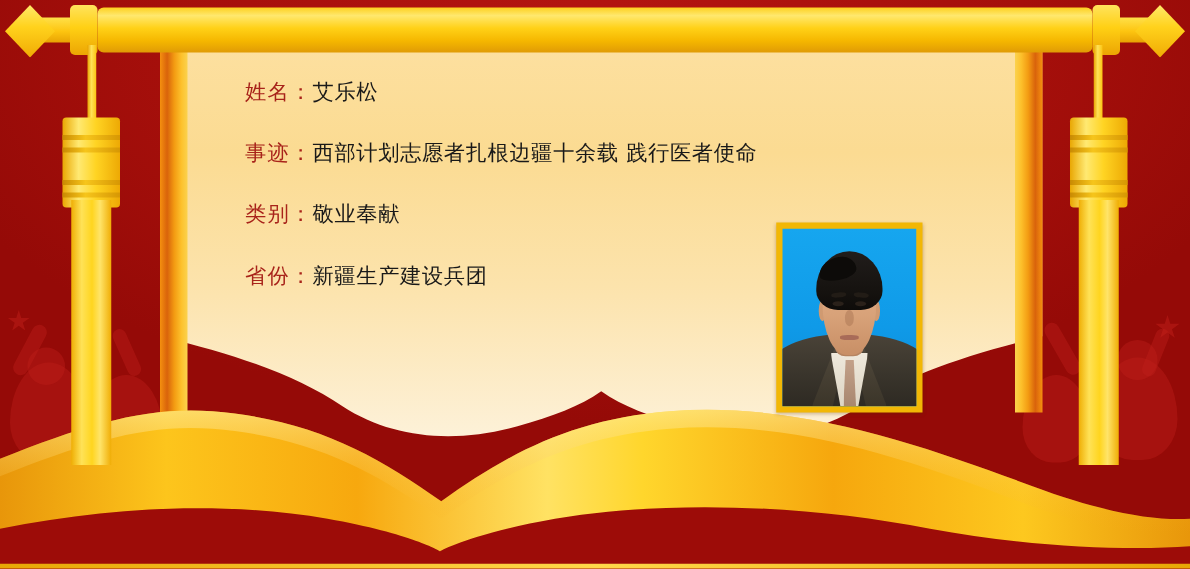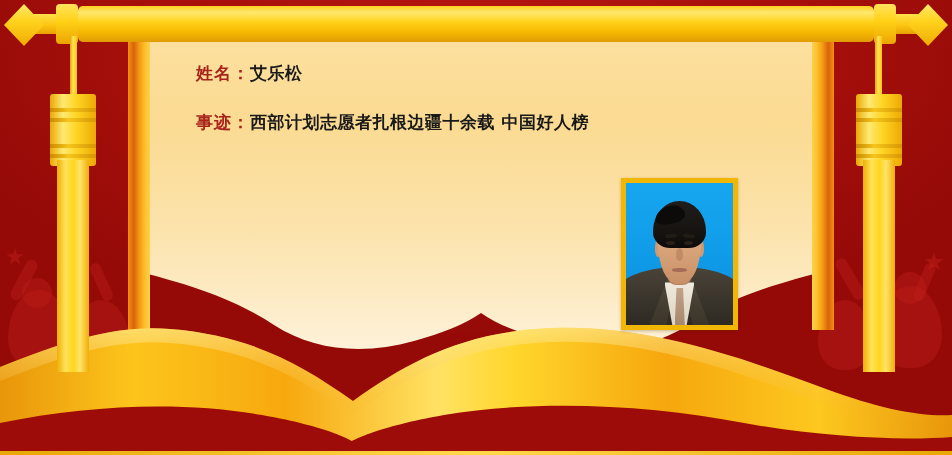--- a/index.html
+++ b/index.html
@@ -55,21 +55,21 @@
   .t-col{position:absolute;top:160px;width:32px;height:212px;
     background:linear-gradient(90deg,#efae05 0%,#ffe257 26%,#ffd51f 52%,#ffe469 72%,#f0ad05 100%);}
 
   
   .ribbon{position:absolute;left:0;bottom:0;width:952px;height:150px;}
   .bottom-line{position:absolute;left:0;bottom:0;width:952px;height:4px;
     background:linear-gradient(90deg,#e8a705,#ffd84a 50%,#e8a705);}
 
   
   .rows{position:absolute;left:196px;top:62px;width:560px;}
-  .row{display:flex;align-items:baseline;margin-bottom:26px;white-space:nowrap;font-weight:bold;}
+  .row{display:flex;align-items:baseline;margin-bottom:26px;white-space:nowrap;}
   .lbl{color:#a8231a;font-size:17px;letter-spacing:1px;}
   .val{color:#191919;font-size:17px;letter-spacing:.5px;}
 
   
   .photo{position:absolute;left:621px;top:178px;width:117px;height:152px;
     background:#f2b705;padding:5px;box-sizing:border-box;
     box-shadow:0 1px 3px rgba(90,40,0,.30);}
   .photo-inner{position:relative;width:100%;height:100%;overflow:hidden;
     background:linear-gradient(180deg,#16a6ef 0%,#0f9ae8 55%,#0c8ad4 100%);}
   .p-suit{position:absolute;left:-10%;bottom:0;width:120%;height:41%;
@@ -239,21 +239,29 @@
     <div class="t-col" style="right:57px;"></div>
   </div>
 
   <div class="rows">
     <div class="row">
       <span class="lbl">姓名：</span>
       <span class="val">艾乐松</span>
     </div>
     <div class="row">
       <span class="lbl">事迹：</span>
-      <span class="val">西部计划志愿者扎根边疆十余载 中国好人榜</span>
+      <span class="val">西部计划志愿者扎根边疆十余载 践行医者使命</span>
+    </div>
+    <div class="row">
+      <span class="lbl">类别：</span>
+      <span class="val">敬业奉献</span>
+    </div>
+    <div class="row">
+      <span class="lbl">省份：</span>
+      <span class="val">新疆生产建设兵团</span>
     </div>
   </div>
 
   <div class="photo">
     <div class="photo-inner">
       <div class="p-suit"></div>
       <div class="p-lapL"></div>
       <div class="p-lapR"></div>
       <div class="p-shirt"></div>
       <div class="p-tie"></div>

